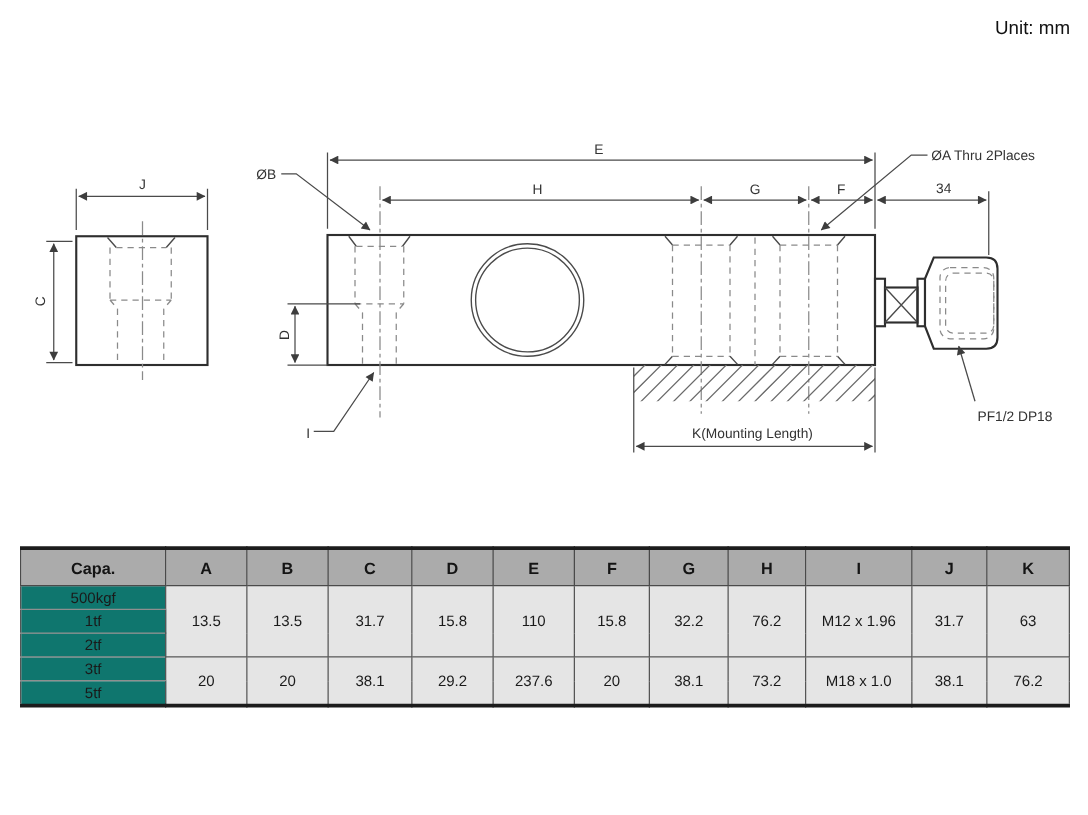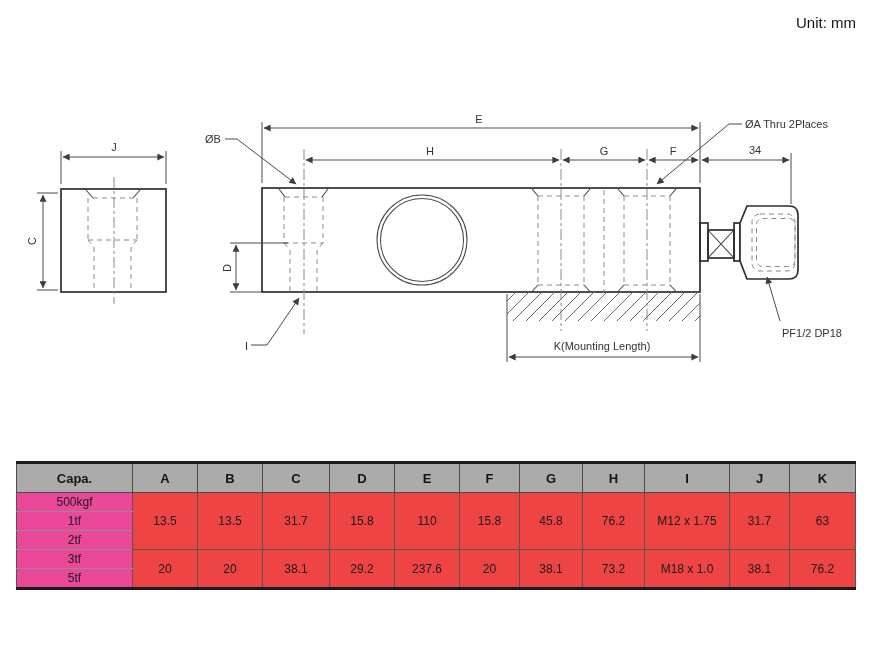--- a/index.html
+++ b/index.html
@@ -13,26 +13,26 @@
   svg .hid{stroke:#8a8a8a;stroke-width:1;fill:none;stroke-dasharray:5 4;}
   svg .cl{stroke:#8a8a8a;stroke-width:1;fill:none;stroke-dasharray:11 3 3 3;}
   svg .dim{stroke:#4a4a4a;stroke-width:1;fill:none;}
   svg .ext{stroke:#4a4a4a;stroke-width:1;fill:none;}
   svg .hatch{stroke:#6a6a6a;stroke-width:1;fill:none;}
 
   table.dim-table{position:absolute;left:16px;top:437px;width:840px;
     border-collapse:collapse;table-layout:fixed;
     border-top:3px solid #1c1c1c;border-bottom:3px solid #1c1c1c;
     border-left:1px solid #4a4a4a;border-right:1px solid #4a4a4a;
-    font-family:"Liberation Sans",sans-serif;margin-top:24px;}
+    font-family:"Liberation Sans",sans-serif;}
   table.dim-table th{background:#ababab;border:1px solid #4a4a4a;
     font-size:13px;font-weight:bold;color:#141414;height:26px;text-align:center;}
   table.dim-table td{border:1px solid #555;font-size:12px;color:#1a1a1a;
-    text-align:center;height:18px;padding:0;background:#ef4444;}
-  table.dim-table td.cap{background:#ec4899;border-top:1px solid #8f8f8f;border-bottom:1px solid #8f8f8f;}
+    text-align:center;height:18px;padding:0;background:#e5e5e5;}
+  table.dim-table td.cap{background:#0f766e;border-top:1px solid #8f8f8f;border-bottom:1px solid #8f8f8f;}
   table.dim-table tr.grp-start td{border-top:1px solid #4a4a4a;}
 </style>
 </head>
 <body>
 
 <div class="canvas">
 
   <div class="unit-note">Unit: mm</div>
 
   <svg class="drawing" width="870" height="430" viewBox="0 0 870 430">
@@ -192,23 +192,23 @@
     </thead>
     <tbody>
       <tr>
         <td class="cap">500kgf</td>
         <td rowspan="3">13.5</td>
         <td rowspan="3">13.5</td>
         <td rowspan="3">31.7</td>
         <td rowspan="3">15.8</td>
         <td rowspan="3">110</td>
         <td rowspan="3">15.8</td>
-        <td rowspan="3">45.8</td>
+        <td rowspan="3">32.2</td>
         <td rowspan="3">76.2</td>
-        <td rowspan="3">M12 x 1.75</td>
+        <td rowspan="3">M12 x 1.96</td>
         <td rowspan="3">31.7</td>
         <td rowspan="3">63</td>
       </tr>
       <tr>
         <td class="cap">1tf</td>
       </tr>
       <tr>
         <td class="cap">2tf</td>
       </tr>
       <tr class="grp-start">

